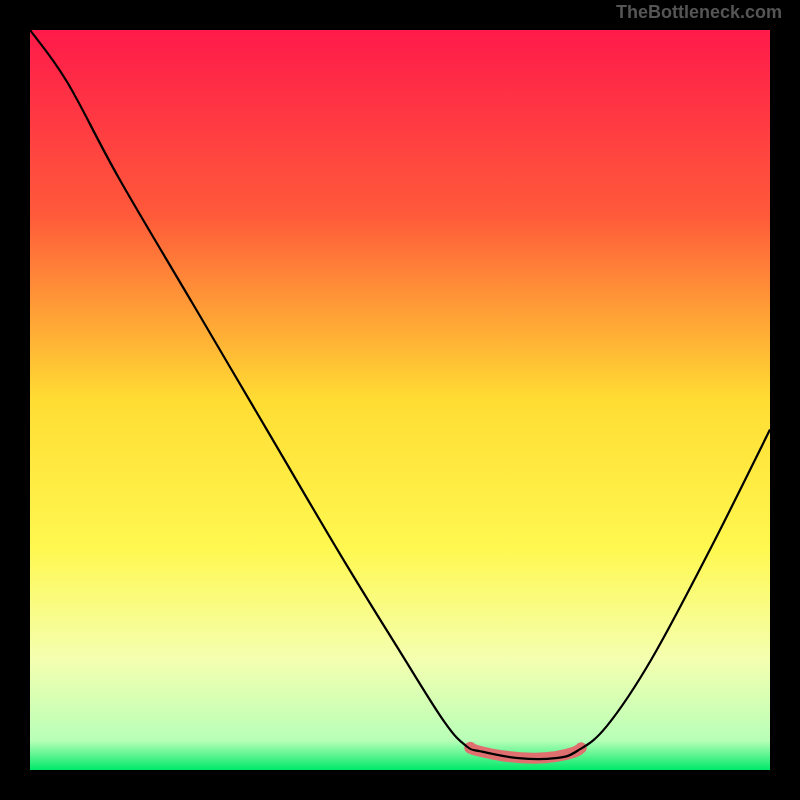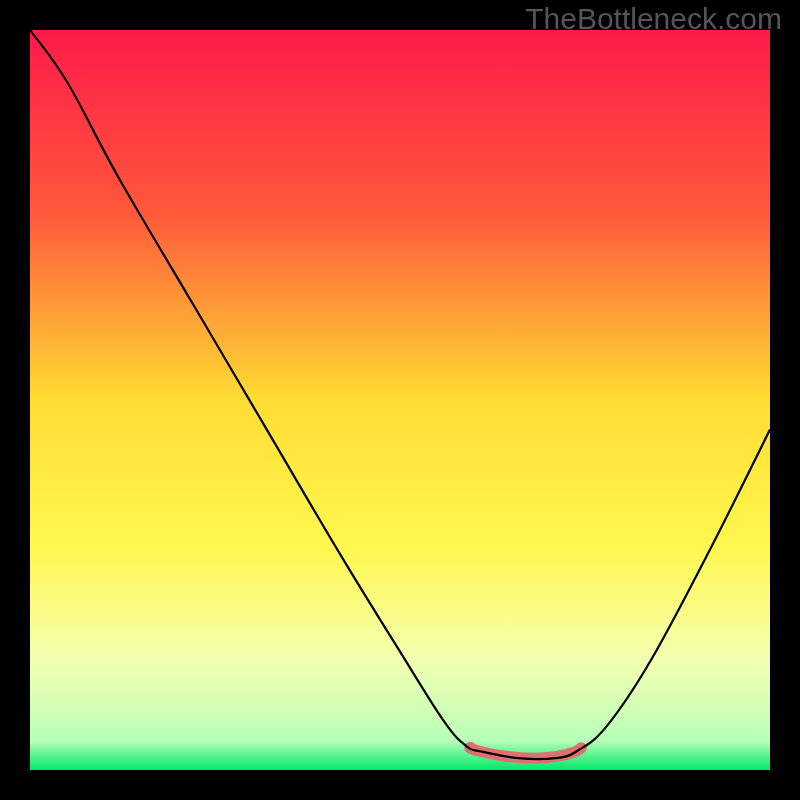--- a/index.html
+++ b/index.html
@@ -9,22 +9,22 @@
     height: 800px;
     background: #000;
     position: relative;
     font-family: Arial, sans-serif;
   }
   .watermark {
     position: absolute;
     top: 2px;
     right: 18px;
     color: #555;
-    font-size: 30px;
-    font-weight: 400;
+    font-size: 18px;
+    font-weight: 700;
     z-index: 10;
     margin-left: 24px;
   }
   .chart-area {
     position: absolute;
     left: 30px;
     top: 30px;
     width: 740px;
     height: 740px;
   }

